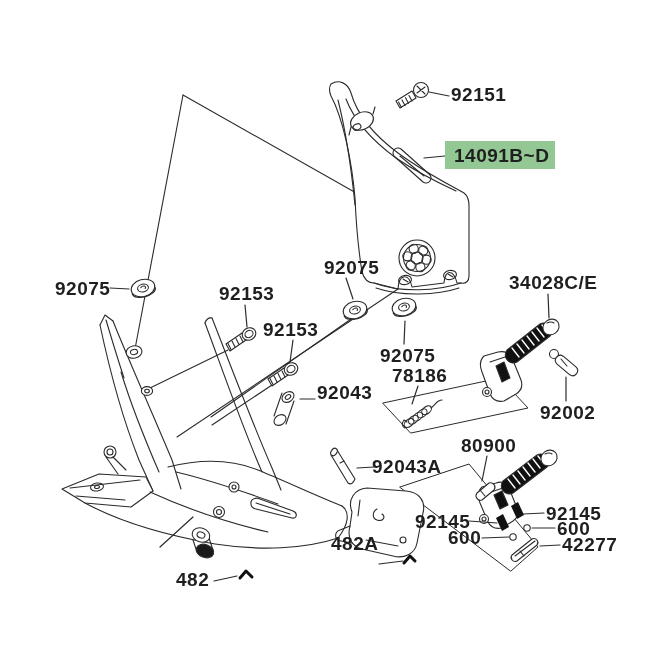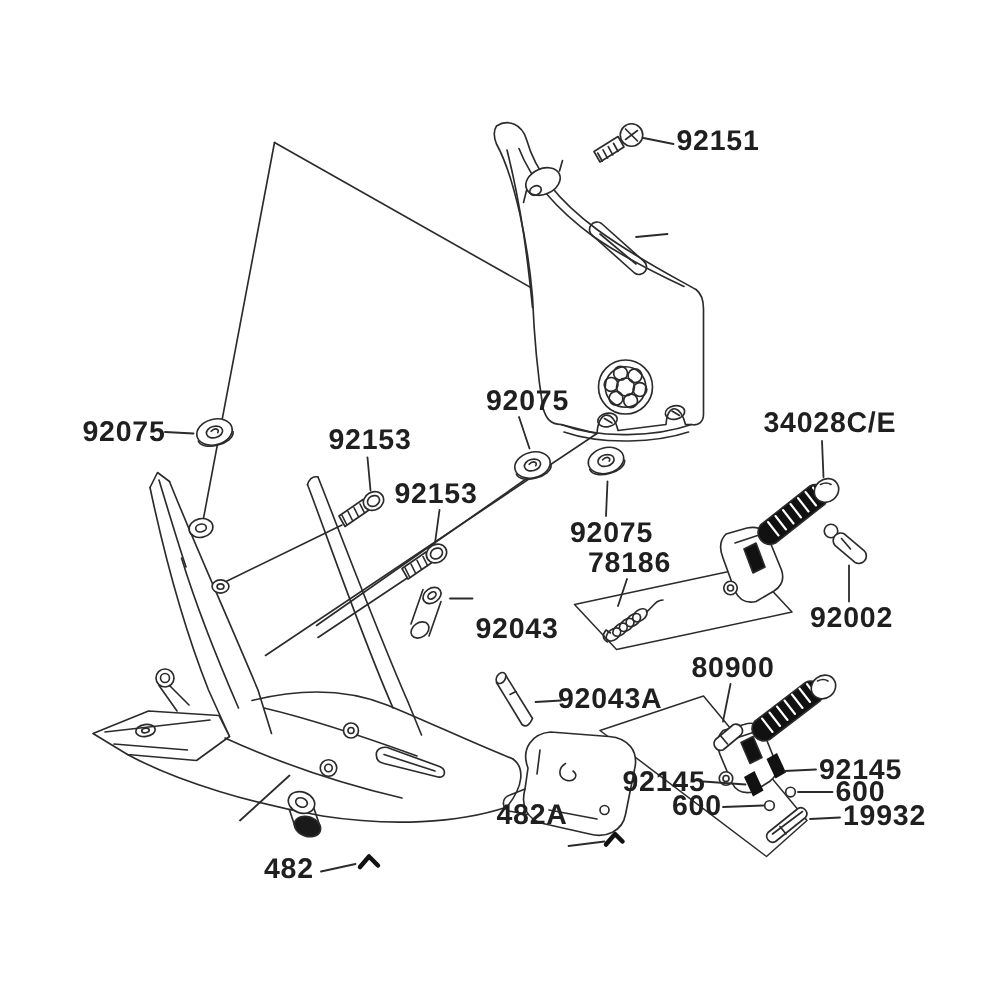--- a/index.html
+++ b/index.html
@@ -240,31 +240,32 @@
       <line x1="482" y1="538" x2="509" y2="537"></line>
       <line x1="560" y1="545" x2="540" y2="546"></line>
       <line x1="160" y1="547" x2="193" y2="517"></line>
       <line x1="214" y1="581" x2="237" y2="576"></line>
       <line x1="379" y1="564" x2="403" y2="561"></line>
     </g>
   </g>
 </svg>
 
   <div class="plabel" style="left:451px;top:85px">92151</div>
+  <div class="plabel hl" style="left:445px;top:141px">14091B~D</div>
   <div class="plabel" style="left:55px;top:279px">92075</div>
   <div class="plabel" style="left:219px;top:284px">92153</div>
   <div class="plabel" style="left:263px;top:320px">92153</div>
   <div class="plabel" style="left:324px;top:258px">92075</div>
   <div class="plabel" style="left:380px;top:346px">92075</div>
   <div class="plabel" style="left:392px;top:366px">78186</div>
   <div class="plabel" style="left:509px;top:273px">34028C/E</div>
   <div class="plabel" style="left:540px;top:403px">92002</div>
-  <div class="plabel" style="left:317px;top:410px">92043</div>
+  <div class="plabel" style="left:317px;top:383px">92043</div>
   <div class="plabel" style="left:372px;top:457px">92043A</div>
   <div class="plabel" style="left:461px;top:436px">80900</div>
   <div class="plabel" style="left:546px;top:504px">92145</div>
   <div class="plabel" style="left:557px;top:519px">600</div>
   <div class="plabel" style="left:415px;top:512px">92145</div>
   <div class="plabel" style="left:448px;top:528px">600</div>
-  <div class="plabel" style="left:562px;top:535px">19932</div>
+  <div class="plabel" style="left:562px;top:535px">42277</div>
   <div class="plabel" style="left:176px;top:570px">482</div>
   <div class="plabel" style="left:331px;top:534px">482A</div>
 </div>
 
 </body></html>

